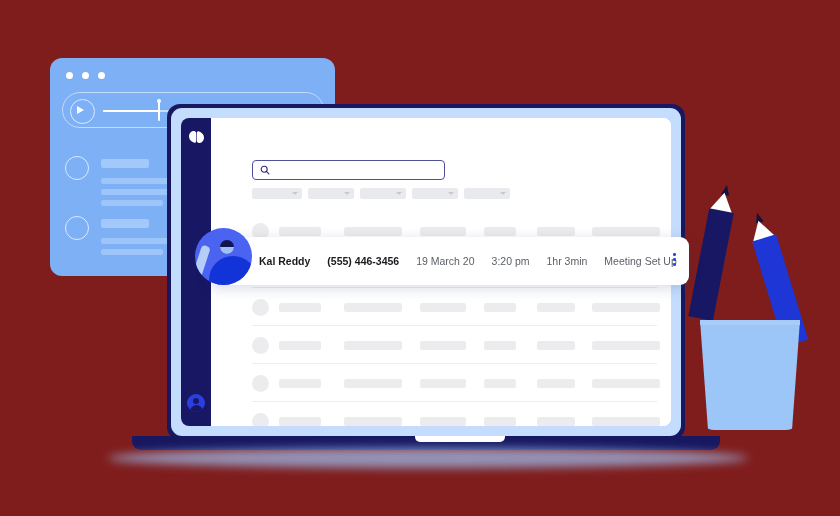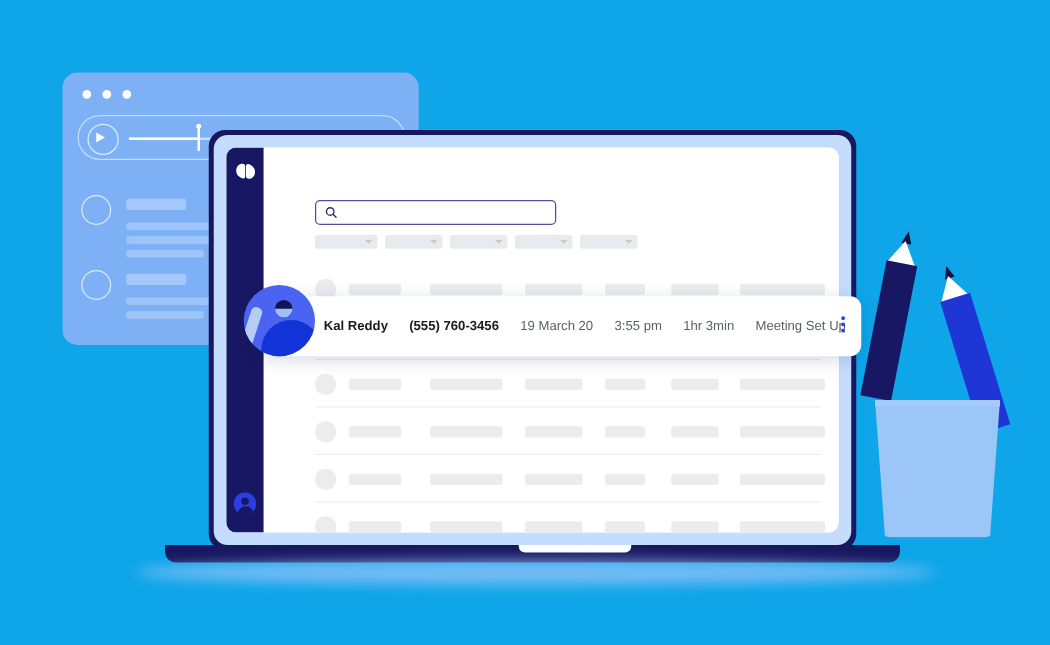--- a/index.html
+++ b/index.html
@@ -10,21 +10,21 @@
     width: 840px;
     height: 516px;
     overflow: hidden;
     font-family: "Liberation Sans", sans-serif;
     background: #aed0fa;
   }
   #scene {
     position: relative;
     width: 840px;
     height: 516px;
-    background: #0ea5e9;
+    background: #7f1d1d;
     overflow: hidden;
   }
 
   
   #bg-window {
     position: absolute;
     left: 50px;
     top: 58px;
     width: 285px;
     height: 218px;
@@ -664,23 +664,23 @@
   <div id="highlight-card">
     <div id="card-avatar">
       <div class="ca-arm"></div>
       <div class="ca-body"></div>
       <div class="ca-head"></div>
       <div class="ca-head-lower"></div>
     </div>
 
     <div id="card-fields">
       <span class="card-field strong">Kal Reddy</span>
-      <span class="card-field strong">(555) 760-3456</span>
+      <span class="card-field strong">(555) 446-3456</span>
       <span class="card-field">19 March 20</span>
-      <span class="card-field">3:55 pm</span>
+      <span class="card-field">3:20 pm</span>
       <span class="card-field">1hr 3min</span>
       <span class="card-field">Meeting Set Up</span>
     </div>
 
     <div id="card-menu">
       <span class="mdot"></span>
       <span class="mdot"></span>
       <span class="mdot"></span>
     </div>
   </div>

